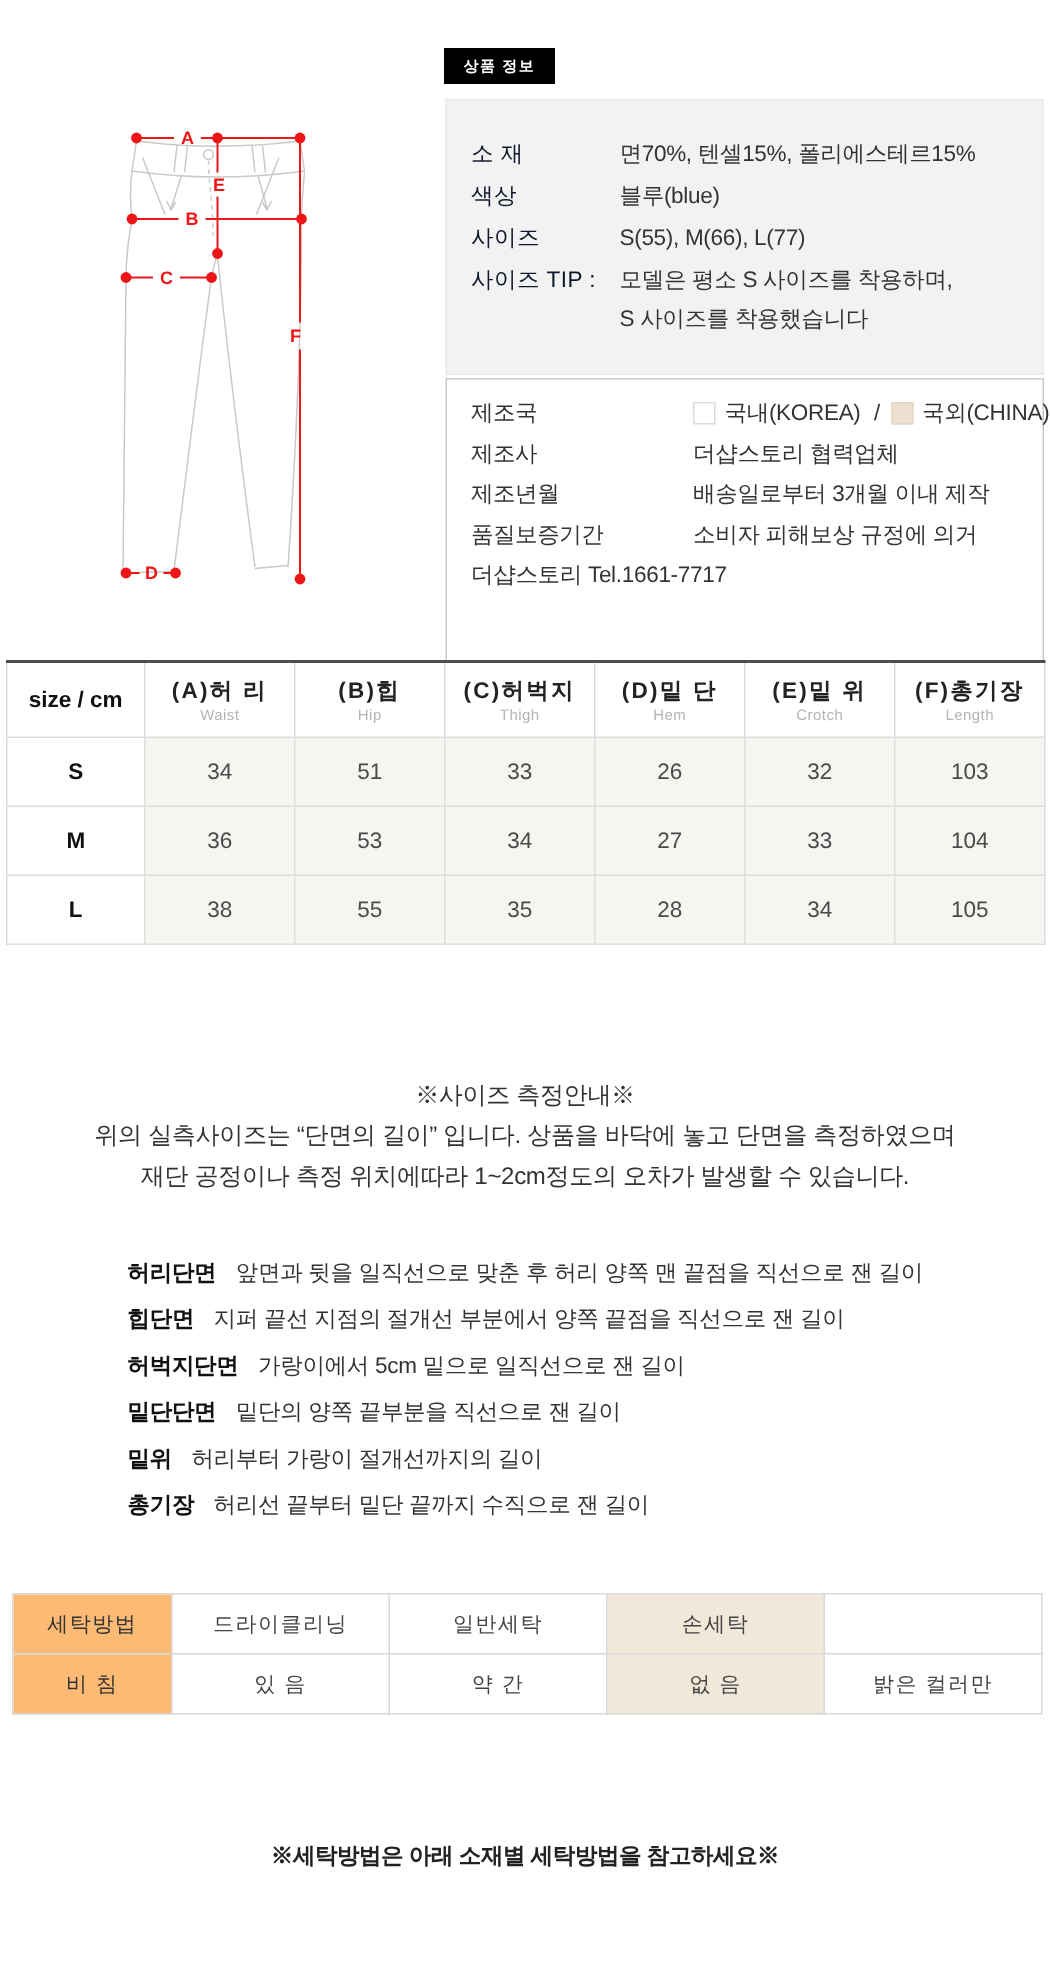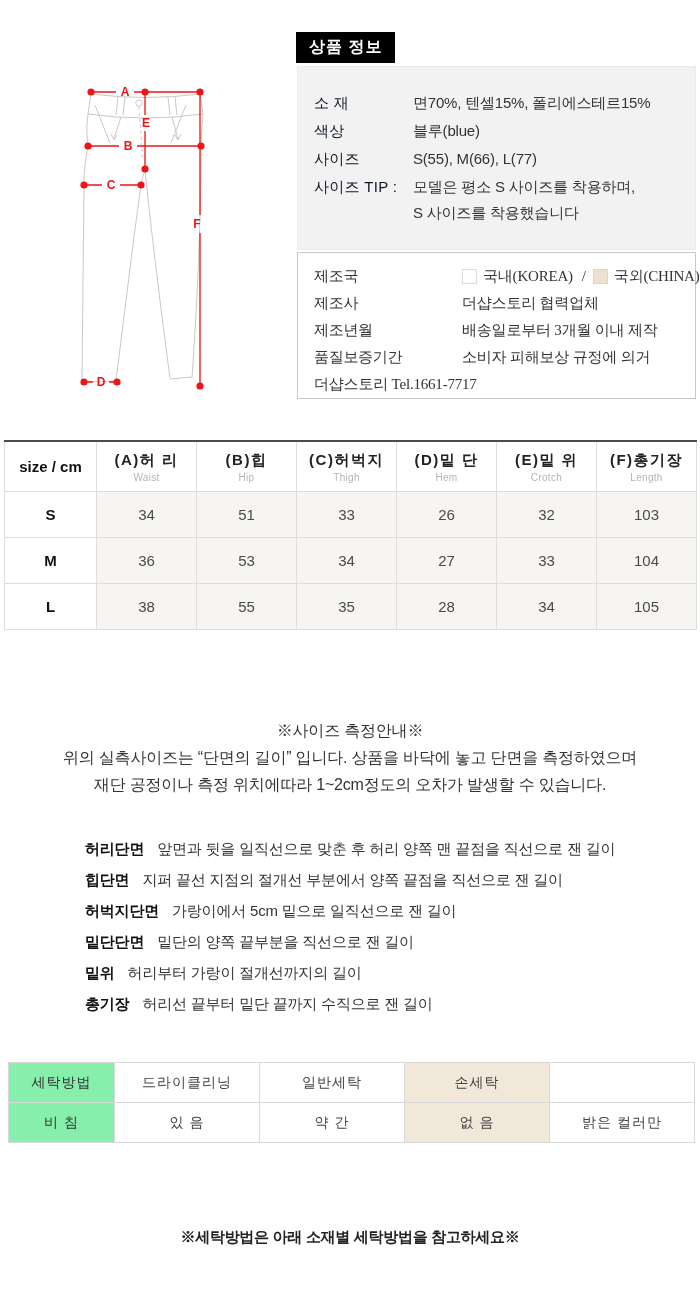--- a/index.html
+++ b/index.html
@@ -1,39 +1,39 @@
 <!DOCTYPE html>
 <html><head>
 <meta charset="utf-8">
 <style>
   html,body{margin:0;padding:0;background:#fff;}
   .page{position:relative;width:700px;height:1315px;background:#fff;overflow:hidden;
         font-family:"Liberation Sans",sans-serif;color:#333;}
 
   
   .badge{position:absolute;left:296px;top:32px;background:#000;color:#fff;
-         font-size:16px;font-weight:700;padding:5px 13px;letter-spacing:1px;}
+         font-size:10px;font-weight:700;padding:5px 13px;letter-spacing:1px;}
 
   
   .pants{position:absolute;left:52px;top:75px;}
   .pants text{font-size:12px;font-weight:700;fill:#ed1515;}
 
   
   .spec-box{position:absolute;left:297px;top:66px;width:399px;height:184px;
             background:#f2f2f2;border:1px solid #eaeaea;box-sizing:border-box;
             padding:26px 0 0 16px;font-size:15px;}
   .irow{display:flex;margin-bottom:8px;line-height:20px;}
   .ilabel{width:99px;flex-shrink:0;color:#0f172a;letter-spacing:.3px;}
   .ival{color:#333;letter-spacing:-.2px;}
   .tip2{margin-top:6px;}
 
   
-  .mfg-box{position:absolute;left:297px;top:252px;width:399px;height:147px;
+  .mfg-box{position:absolute;left:297px;top:252px;width:399px;height:190px;
            background:#fff;border:1px solid #c9c9c9;box-sizing:border-box;
-           padding:13px 0 0 16px;font-size:15px;font-family:Liberation Serif, serif;}
+           padding:13px 0 0 16px;font-size:15px;}
   .mrow{display:flex;margin-bottom:7px;line-height:20px;}
   .mlabel{width:148px;flex-shrink:0;color:#333;letter-spacing:-.3px;}
   .mval{color:#333;letter-spacing:-.2px;white-space:nowrap;}
   .checkbox{display:inline-block;width:15px;height:15px;vertical-align:-3px;
             margin-right:6px;border:1px solid #dcdcdc;background:#fff;box-sizing:border-box;}
   .checkbox.cn{background:#ece0d0;border-color:#e3d6c3;}
   .orig-sep{margin:0 7px 0 9px;}
 
   
   .size-table{position:absolute;left:4px;top:440px;width:692px;border-collapse:collapse;
@@ -51,21 +51,21 @@
                 font-size:16px;color:#333;line-height:27px;letter-spacing:-.2px;}
   .defs{position:absolute;left:85px;top:833px;font-size:15px;color:#333;}
   .def{line-height:31px;white-space:nowrap;letter-spacing:-.2px;}
   .def-term{font-weight:700;color:#111;margin-right:13px;}
 
   
   .wash-table{position:absolute;left:8px;top:1062px;width:686px;border-collapse:collapse;
               table-layout:fixed;}
   .wash-table td{border:1px solid #d8d8d8;height:37px;text-align:center;
                  font-size:14px;color:#444;letter-spacing:1px;background:#fff;}
-  .wash-table td.wh{background:#86efac;color:#333;}
+  .wash-table td.wh{background:#fdba74;color:#333;}
   .wash-table td.hl{background:#f1e8da;}
 
   .bottom-note{position:absolute;left:0;top:1228px;width:700px;text-align:center;
                font-size:15px;font-weight:700;color:#222;letter-spacing:-.3px;}
 </style>
 </head>
 <body>
 
 <div class="page">
 

